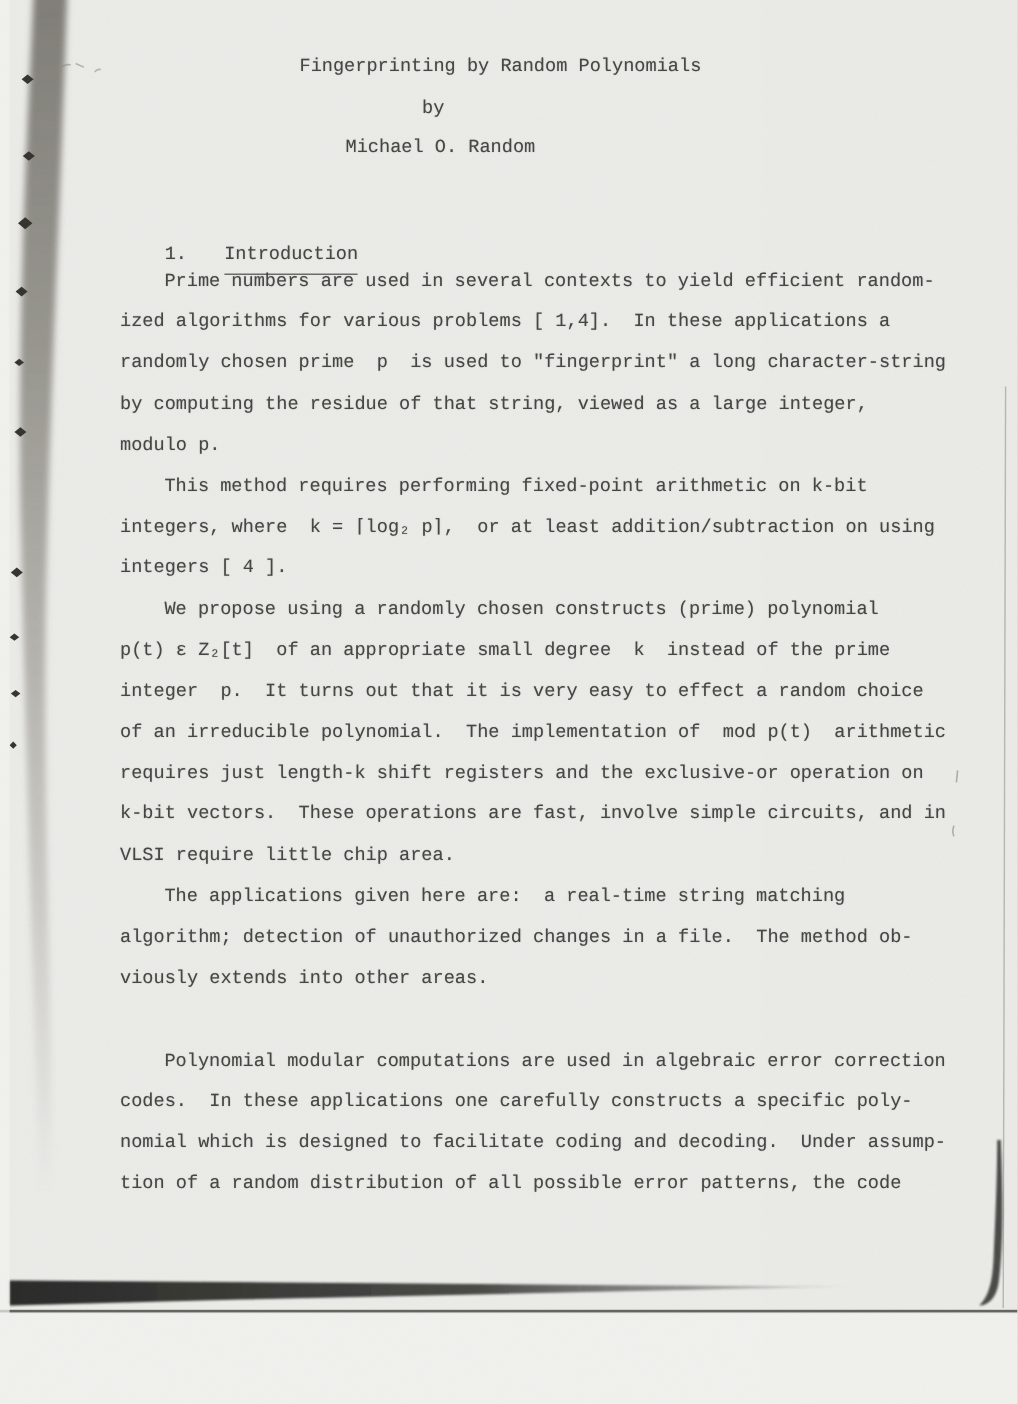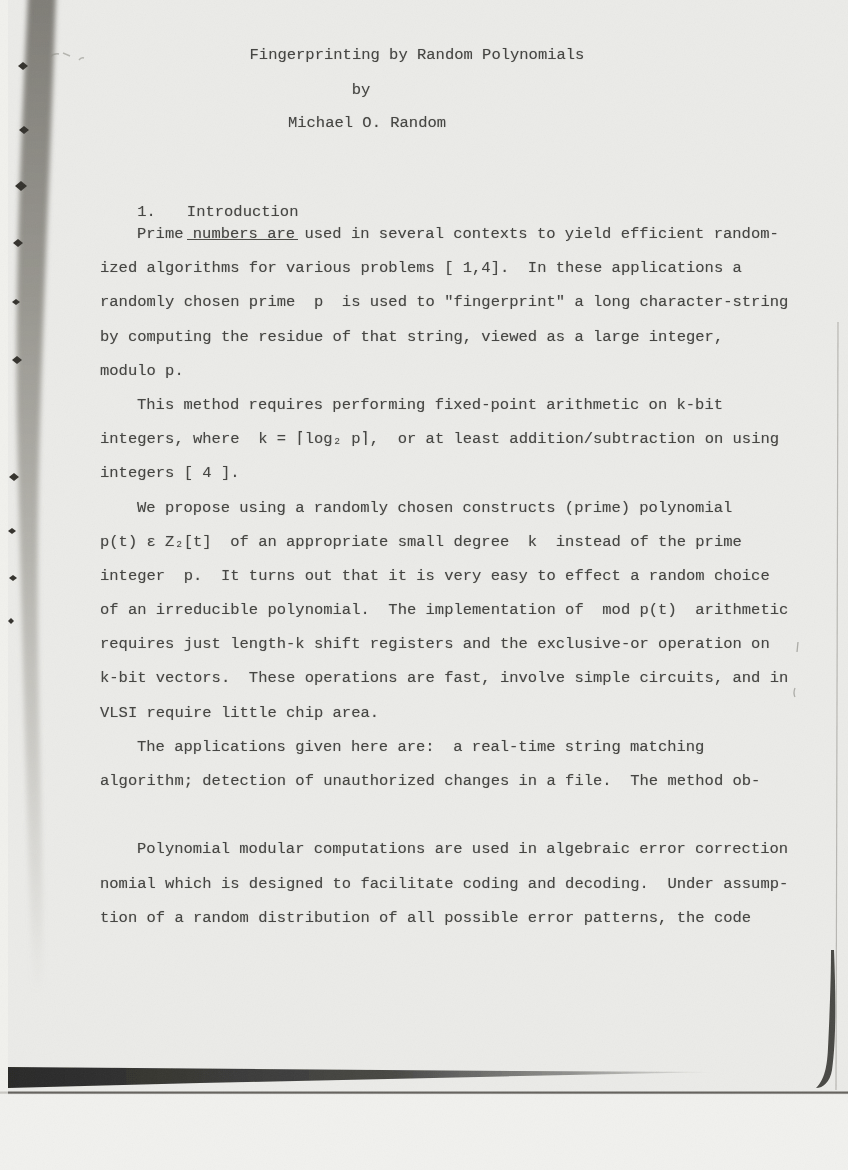--- a/index.html
+++ b/index.html
@@ -32,21 +32,21 @@
   .author-line{top:114px;transform:translateX(-50px);}
   .heading{
     position:absolute;left:100px;top:185px;
     font-size:15.5px;white-space:pre;
     text-shadow:0 0 1px rgba(62,62,58,.35);
   }
   .sec-title{
     margin-left:31px;
     display:inline-block;
     border-bottom:1.6px solid #4a4a45;
-    padding-bottom:18px;
+    padding-bottom:7px;
   }
   .doc-body{
     position:absolute;left:100px;top:217px;width:714px;
   }
   .text-line{
     height:34.2px;line-height:34.2px;
     font-size:15.5px;
     white-space:pre;
     text-shadow:0 0 1px rgba(62,62,58,.35);
   }
@@ -158,24 +158,26 @@
         <div class="text-line">p(t) ε Z₂[t]  of an appropriate small degree  k  instead of the prime</div>
         <div class="text-line">integer  p.  It turns out that it is very easy to effect a random choice</div>
         <div class="text-line">of an irreducible polynomial.  The implementation of  mod p(t)  arithmetic</div>
         <div class="text-line">requires just length-k shift registers and the exclusive-or operation on</div>
         <div class="text-line">k-bit vectors.  These operations are fast, involve simple circuits, and in</div>
         <div class="text-line">VLSI require little chip area.</div>
       </div>
       <div>
         <div class="text-line indent">The applications given here are:  a real-time string matching</div>
         <div class="text-line">algorithm; detection of unauthorized changes in a file.  The method ob-</div>
+        <div class="text-line">viously extends into other areas.</div>
         <div class="text-line"></div>
       </div>
       <div>
         <div class="text-line indent">Polynomial modular computations are used in algebraic error correction</div>
+        <div class="text-line">codes.  In these applications one carefully constructs a specific poly-</div>
         <div class="text-line">nomial which is designed to facilitate coding and decoding.  Under assump-</div>
         <div class="text-line">tion of a random distribution of all possible error patterns, the code</div>
       </div>
     </div>
 
   <div class="bottom-strip"></div>
 
   <svg class="noise-svg" viewBox="0 0 848 1170" xmlns="http://www.w3.org/2000/svg">
     <filter id="grain">
       <feTurbulence type="fractalNoise" baseFrequency="0.9" numOctaves="2" result="n"></feTurbulence>

